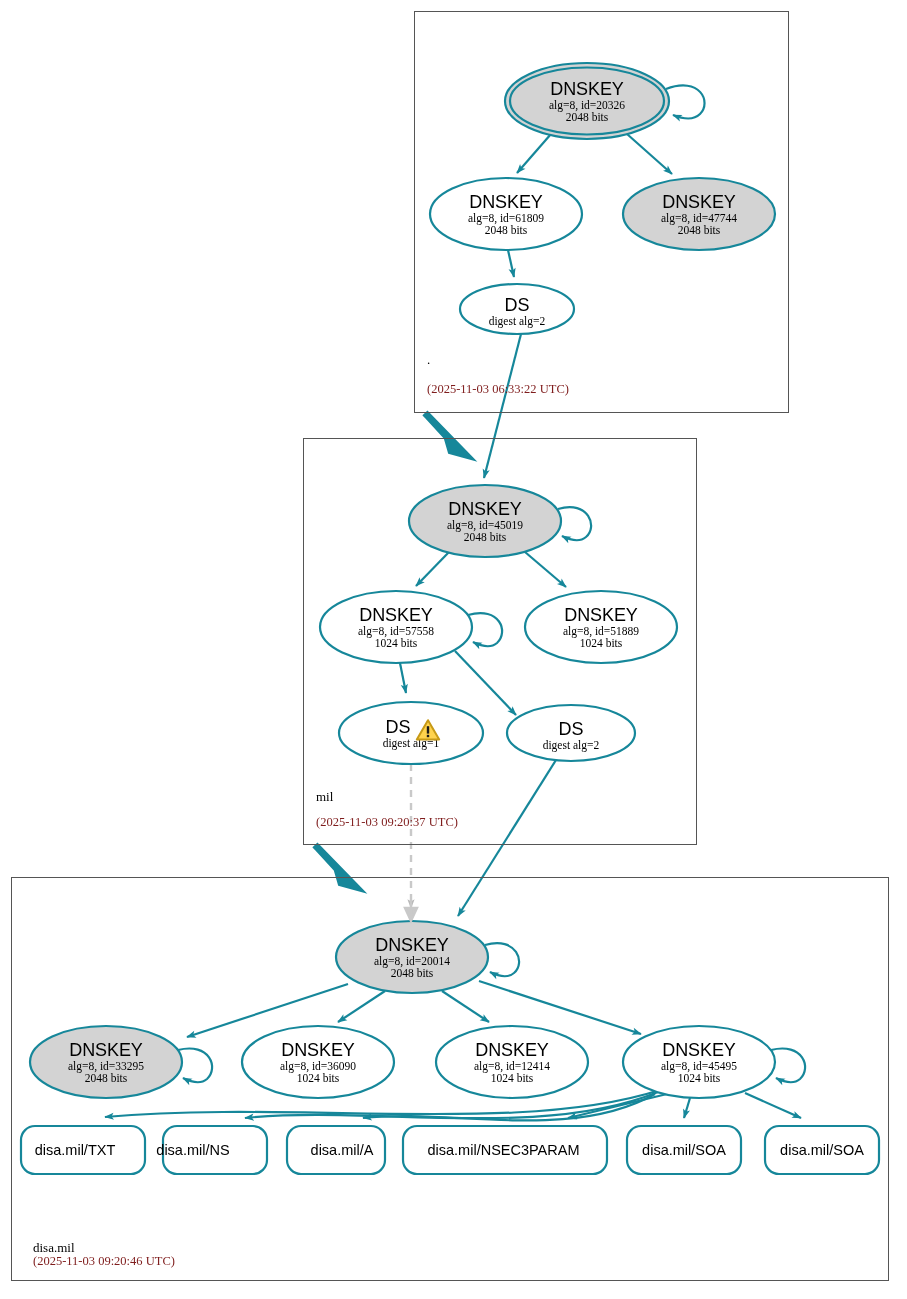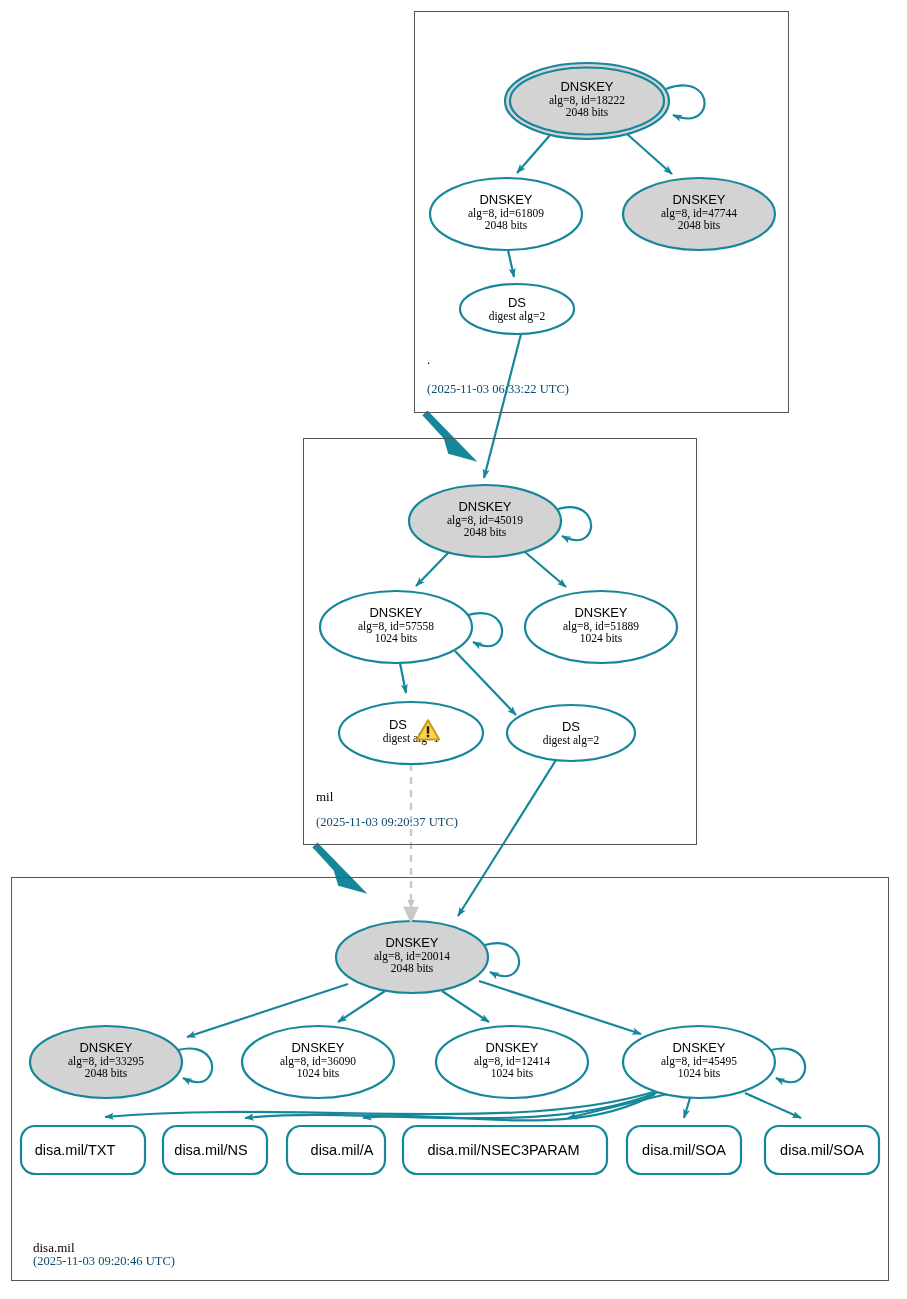--- a/index.html
+++ b/index.html
@@ -39,36 +39,36 @@
     position: absolute;
     font-family: "Liberation Serif", "DejaVu Serif", serif;
     font-size: 13px;
     color: #000000;
     white-space: nowrap;
   }
   .zone-stamp {
     position: absolute;
     font-family: "Liberation Serif", "DejaVu Serif", serif;
     font-size: 12.5px;
-    color: #0c4a6e;
+    color: #7f1d1d;
     white-space: nowrap;
   }
 
   
   .node-text {
     position: absolute;
     text-align: center;
     color: #000000;
     pointer-events: none;
     line-height: 1.06;
   }
   .node-text .t1 {
     display: block;
     font-family: "Liberation Sans", "DejaVu Sans", sans-serif;
-    font-size: 13px;
+    font-size: 18px;
     letter-spacing: -0.1px;
   }
   .node-text .t2,
   .node-text .t3 {
     display: block;
     font-family: "Liberation Serif", "DejaVu Serif", serif;
     font-size: 11.5px;
   }
   .rr-text {
     position: absolute;
@@ -204,21 +204,21 @@
   <div class="zone-stamp" style="left:427px; top:382px;">(2025-11-03 06:33:22 UTC)</div>
 
   <div class="zone-label" style="left:316px; top:789px;">mil</div>
   <div class="zone-stamp" style="left:316px; top:815px;">(2025-11-03 09:20:37 UTC)</div>
 
   <div class="zone-label" style="left:33px; top:1228px;margin-top:12px;">disa.mil</div>
   <div class="zone-stamp" style="left:33px; top:1254px;">(2025-11-03 09:20:46 UTC)</div>
 
   <div class="node-text" style="left:487px; top:80px; width:200px;">
     <span class="t1">DNSKEY</span>
-    <span class="t2">alg=8, id=18222</span>
+    <span class="t2">alg=8, id=20326</span>
     <span class="t3">2048 bits</span>
   </div>
   <div class="node-text" style="left:406px; top:193px; width:200px;">
     <span class="t1">DNSKEY</span>
     <span class="t2">alg=8, id=61809</span>
     <span class="t3">2048 bits</span>
   </div>
   <div class="node-text" style="left:599px; top:193px; width:200px;">
     <span class="t1">DNSKEY</span>
     <span class="t2">alg=8, id=47744</span>
@@ -280,19 +280,19 @@
     <span class="t2">alg=8, id=12414</span>
     <span class="t3">1024 bits</span>
   </div>
   <div class="node-text" style="left:599px; top:1041px; width:200px;">
     <span class="t1">DNSKEY</span>
     <span class="t2">alg=8, id=45495</span>
     <span class="t3">1024 bits</span>
   </div>
 
   <div class="rr-text" style="left:21px; top:1142px; width:108px;">disa.mil/TXT</div>
-  <div class="rr-text" style="left:163px; top:1142px; width:96px;">disa.mil/NS</div>
+  <div class="rr-text" style="left:145px; top:1142px; width:96px;">disa.mil/NS</div>
   <div class="rr-text" style="left:282px; top:1142px; width:120px;">disa.mil/A</div>
   <div class="rr-text" style="left:403px; top:1142px; width:201px;">disa.mil/NSEC3PARAM</div>
   <div class="rr-text" style="left:627px; top:1142px; width:114px;">disa.mil/SOA</div>
   <div class="rr-text" style="left:765px; top:1142px; width:114px;">disa.mil/SOA</div>
 
 </div>
 
 </body></html>

